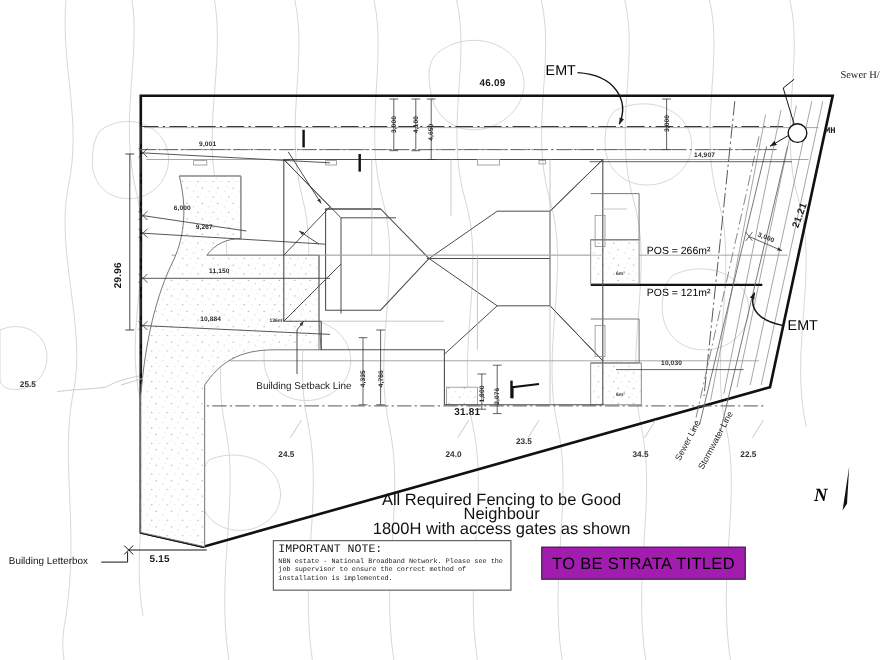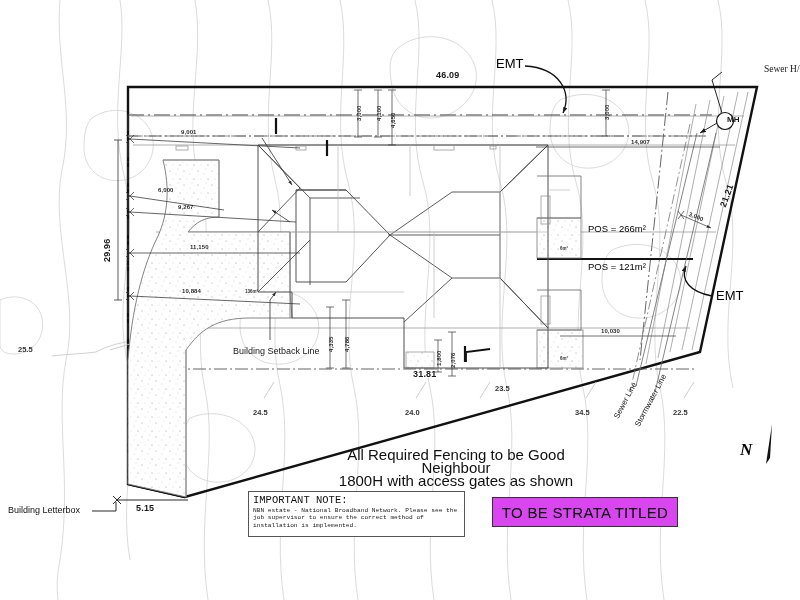--- a/index.html
+++ b/index.html
@@ -16,21 +16,21 @@
   .pos-label{font-size:9.5px;color:#000;}
   .area-tiny{font-size:4.5px;color:#333;font-weight:bold;}
   .rot90{transform:rotate(-90deg);transform-origin:left top;}
 
   
   #important-note{position:absolute;left:248px;top:491px;width:217px;height:46px;
       border:1px solid #555;background:#fff;box-sizing:border-box;padding:2px 4px;font-family:Liberation Mono, monospace;}
   #important-note .hdr{font-size:10.5px;color:#111;line-height:12px;}
   #important-note .bdy{font-size:6.2px;color:#222;line-height:7.4px;margin-top:1px;}
   #strata-box{position:absolute;left:492px;top:497px;width:186px;height:30px;
-      border:1px solid #333;background:#d946ef;box-sizing:border-box;
+      border:1px solid #333;background:#a21caf;box-sizing:border-box;
       display:flex;align-items:center;justify-content:center;}
   #strata-box span{font-size:15px;color:#000;letter-spacing:.3px;}
   #fencing-note{position:absolute;left:336px;top:448px;width:240px;text-align:center;
       font-size:15px;line-height:13px;color:#111;}
   #letterbox-label{position:absolute;left:8px;top:505px;font-size:9px;color:#111;}
   .north-n{position:absolute;font-family:"Liberation Serif",serif;font-style:italic;
       font-size:17px;font-weight:bold;color:#000;}
 </style>
 </head>
 <body>
@@ -350,29 +350,29 @@
   <div class="lbl pos-label" style="left:588px;top:223px;">POS = 266m²</div>
   <div class="lbl pos-label" style="left:588px;top:261px;">POS = 121m²</div>
 
   <div class="lbl area-tiny" style="left:245px;top:289px;">136m²</div>
   <div class="lbl area-tiny" style="left:560px;top:246px;">6m²</div>
   <div class="lbl area-tiny" style="left:560px;top:356px;">6m²</div>
 
   <div class="lbl big-label" style="left:496px;top:56px;">EMT</div>
   <div class="lbl big-label" style="left:716px;top:288px;">EMT</div>
   <div class="lbl" style="left:764px;top:64px;font-size:9.5px;font-family:Liberation Serif, serif;">Sewer H/C</div>
-  <div class="lbl" style="left:727px;top:115px;font-size:8px;font-weight:bold;">MH</div>
+  <div class="lbl" style="left:750px;top:115px;font-size:8px;font-weight:bold;font-family:Liberation Mono, monospace;">MH</div>
   <div class="lbl" style="left:612px;top:416px;font-size:8px;transform:rotate(-62deg);transform-origin:left top;">Sewer Line</div>
   <div class="lbl" style="left:633px;top:424px;font-size:8px;transform:rotate(-62deg);transform-origin:left top;">Stormwater Line</div>
   <div class="lbl" style="left:233px;top:346px;font-size:9px;">Building Setback Line</div>
 
   <div class="lbl contour" style="left:18px;top:345px;">25.5</div>
   <div class="lbl contour" style="left:253px;top:408px;">24.5</div>
   <div class="lbl contour" style="left:405px;top:408px;">24.0</div>
-  <div class="lbl contour" style="left:469px;top:384px;margin-left:26px;">23.5</div>
+  <div class="lbl contour" style="left:469px;top:397px;">23.5</div>
   <div class="lbl contour" style="left:575px;top:408px;">34.5</div>
   <div class="lbl contour" style="left:673px;top:408px;">22.5</div>
 
   <div id="letterbox-label">Building Letterbox</div>
 
   <div id="fencing-note">
     <div>All Required Fencing to be Good Neighbour</div>
     <div>1800H with access gates as shown</div>
   </div>
 

